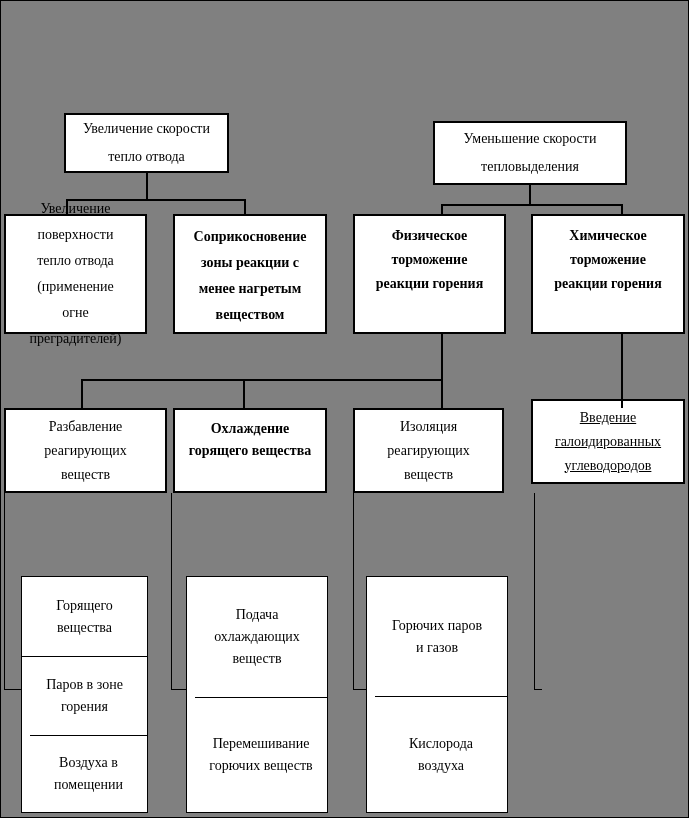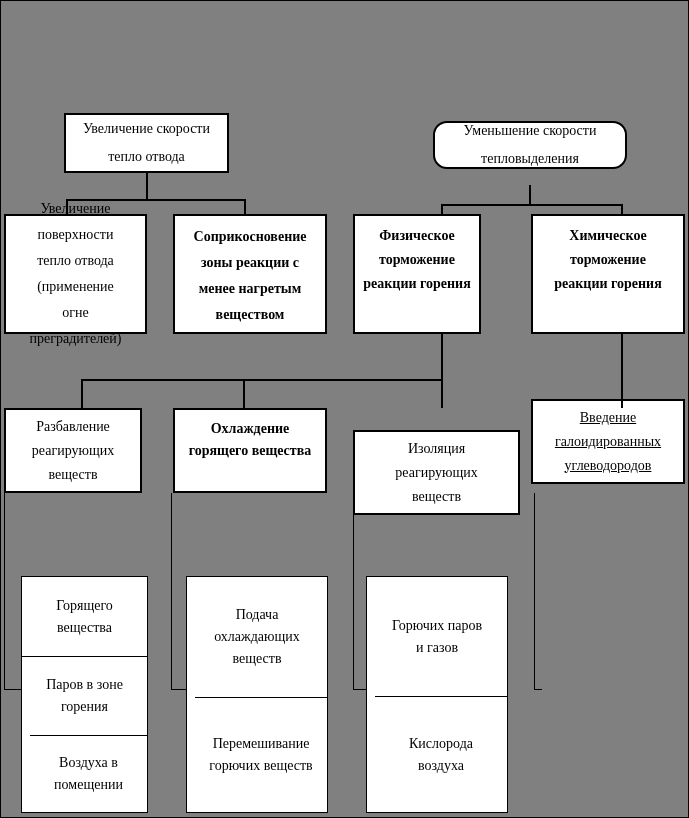--- a/index.html
+++ b/index.html
@@ -28,28 +28,28 @@
   }
   .box.top{justify-content:flex-start;padding-top:8px;font-weight:bold;}
   .lh19{line-height:26px;}
   .lh22{line-height:22px;}
   .lh24{line-height:24px;}
   .lh28{line-height:28px;}
   .label{white-space:pre-line;}
   sub{font-size:10px;}
   .b-root{left:237px;top:8px;width:214px;height:37px;}
   .b-n1{left:63px;top:112px;width:165px;height:60px;}
-  .b-n2{left:432px;top:120px;width:194px;height:48px;border-radius:14px;}
+  .b-n2{left:432px;top:120px;width:194px;height:64px;}
   .b-a{left:3px;top:213px;width:143px;height:120px;}
   .b-b{left:172px;top:213px;width:154px;height:120px;}
-  .b-c{left:352px;top:213px;width:128px;height:120px;}
+  .b-c{left:352px;top:213px;width:153px;height:120px;}
   .b-d{left:530px;top:213px;width:154px;height:120px;}
-  .b-e{left:3px;top:407px;width:138px;height:85px;}
+  .b-e{left:3px;top:407px;width:163px;height:85px;}
   .b-f{left:172px;top:407px;width:154px;height:85px;}
-  .b-g{left:352px;top:407px;width:167px;height:85px;margin-top:22px;}
+  .b-g{left:352px;top:407px;width:151px;height:85px;}
   .b-h{left:530px;top:398px;width:154px;height:85px;text-decoration:underline;}
   .col{
     position:absolute;
     background:#fff;
     border:1px solid #000;
     box-sizing:border-box;
     display:flex;
     flex-direction:column;
     font-size:14px;
   }

